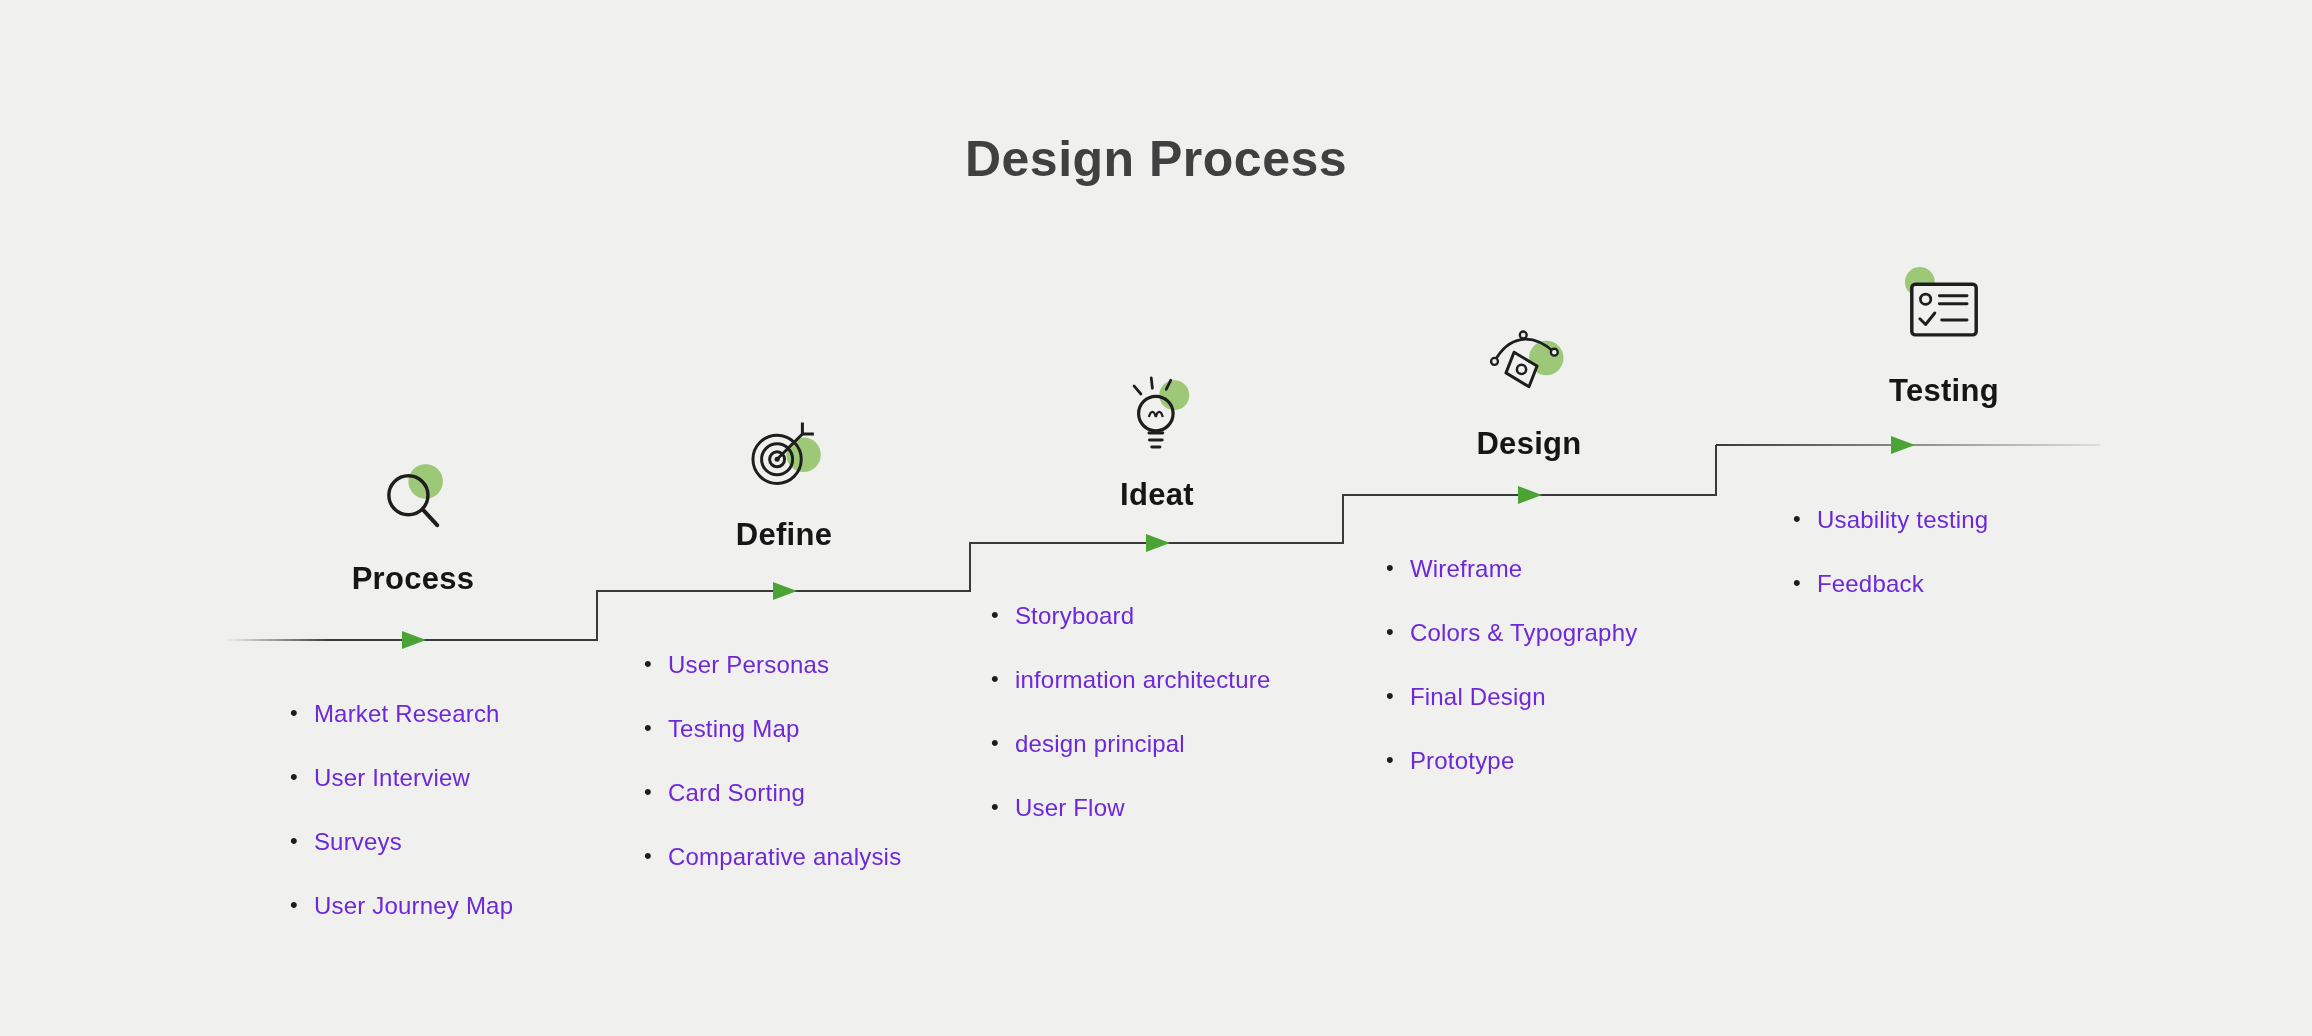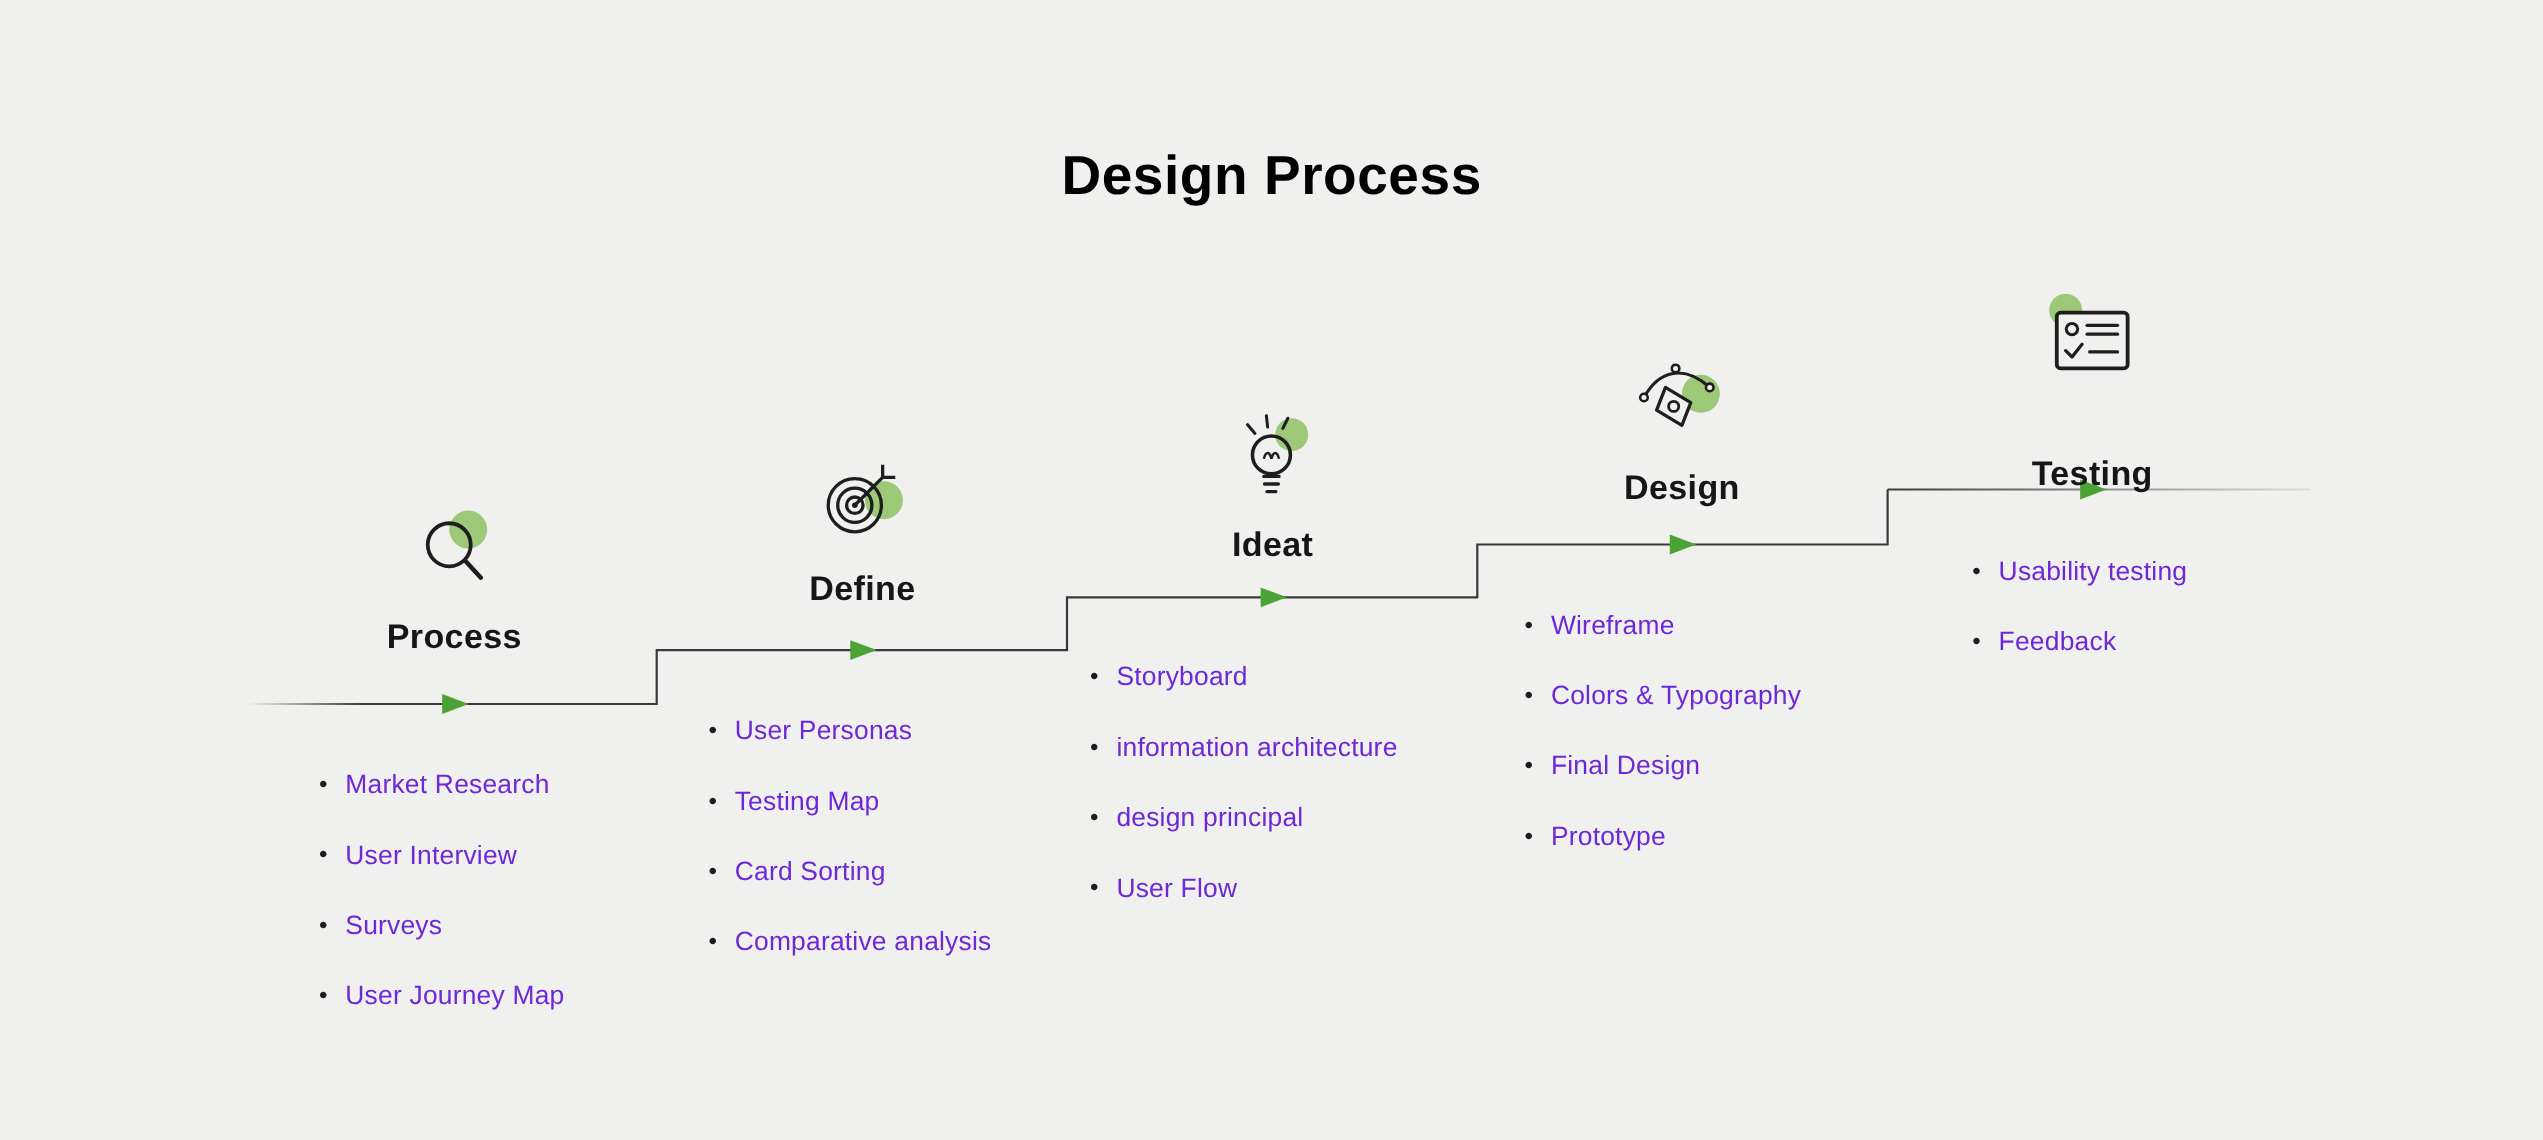--- a/index.html
+++ b/index.html
@@ -16,21 +16,21 @@
     font-family:"Liberation Sans","DejaVu Sans",sans-serif;
     color:var(--text-color);
     overflow:hidden;
   }
   .canvas{position:relative;width:2312px;height:1036px;}
 
   .page-title{
     position:absolute;left:0;right:0;top:130px;
     text-align:center;
     font-size:50px;font-weight:700;letter-spacing:0.5px;
-    color:#000000;
+    color:#404040;
   }
 
   .stairs{position:absolute;left:0;top:0;pointer-events:none;}
   .stair-line{stroke:var(--line-color);stroke-width:2;fill:none;}
   .arrow{fill:var(--arrow-green);}
   .accent-fill{fill:var(--accent-green);}
 
   .stage-header{
     position:absolute;width:440px;
     display:flex;flex-direction:column;align-items:center;
@@ -156,21 +156,21 @@
     </div>
     <div class="stage-title">Design</div>
   </div>
   <ul class="stage-list" style="left:1386px;top:537px;">
     <li>Wireframe</li>
     <li>Colors &amp; Typography</li>
     <li>Final Design</li>
     <li>Prototype</li>
   </ul>
 
-  <div class="stage-header" style="left:1682px;top:267px;gap:40px;">
+  <div class="stage-header" style="left:1724px;top:267px;">
     <div class="stage-icon">
       <svg viewBox="0 0 80 80">
         <circle class="accent-fill" cx="19" cy="13" r="13"></circle>
         <rect x="12" y="15" width="56" height="44" rx="3" fill="#f0f0ee" stroke="#1e1e1e" stroke-width="3"></rect>
         <circle cx="24" cy="28" r="4.5" fill="none" stroke="#1e1e1e" stroke-width="2.4"></circle>
         <line x1="36" y1="25" x2="60" y2="25" stroke="#1e1e1e" stroke-width="2.6" stroke-linecap="round"></line>
         <line x1="36" y1="32" x2="60" y2="32" stroke="#1e1e1e" stroke-width="2.6" stroke-linecap="round"></line>
         <polyline points="19,45 24,50 32,40" fill="none" stroke="#1e1e1e" stroke-width="2.6" stroke-linecap="round" stroke-linejoin="round"></polyline>
         <line x1="38" y1="46" x2="60" y2="46" stroke="#1e1e1e" stroke-width="2.6" stroke-linecap="round"></line>
       </svg>

